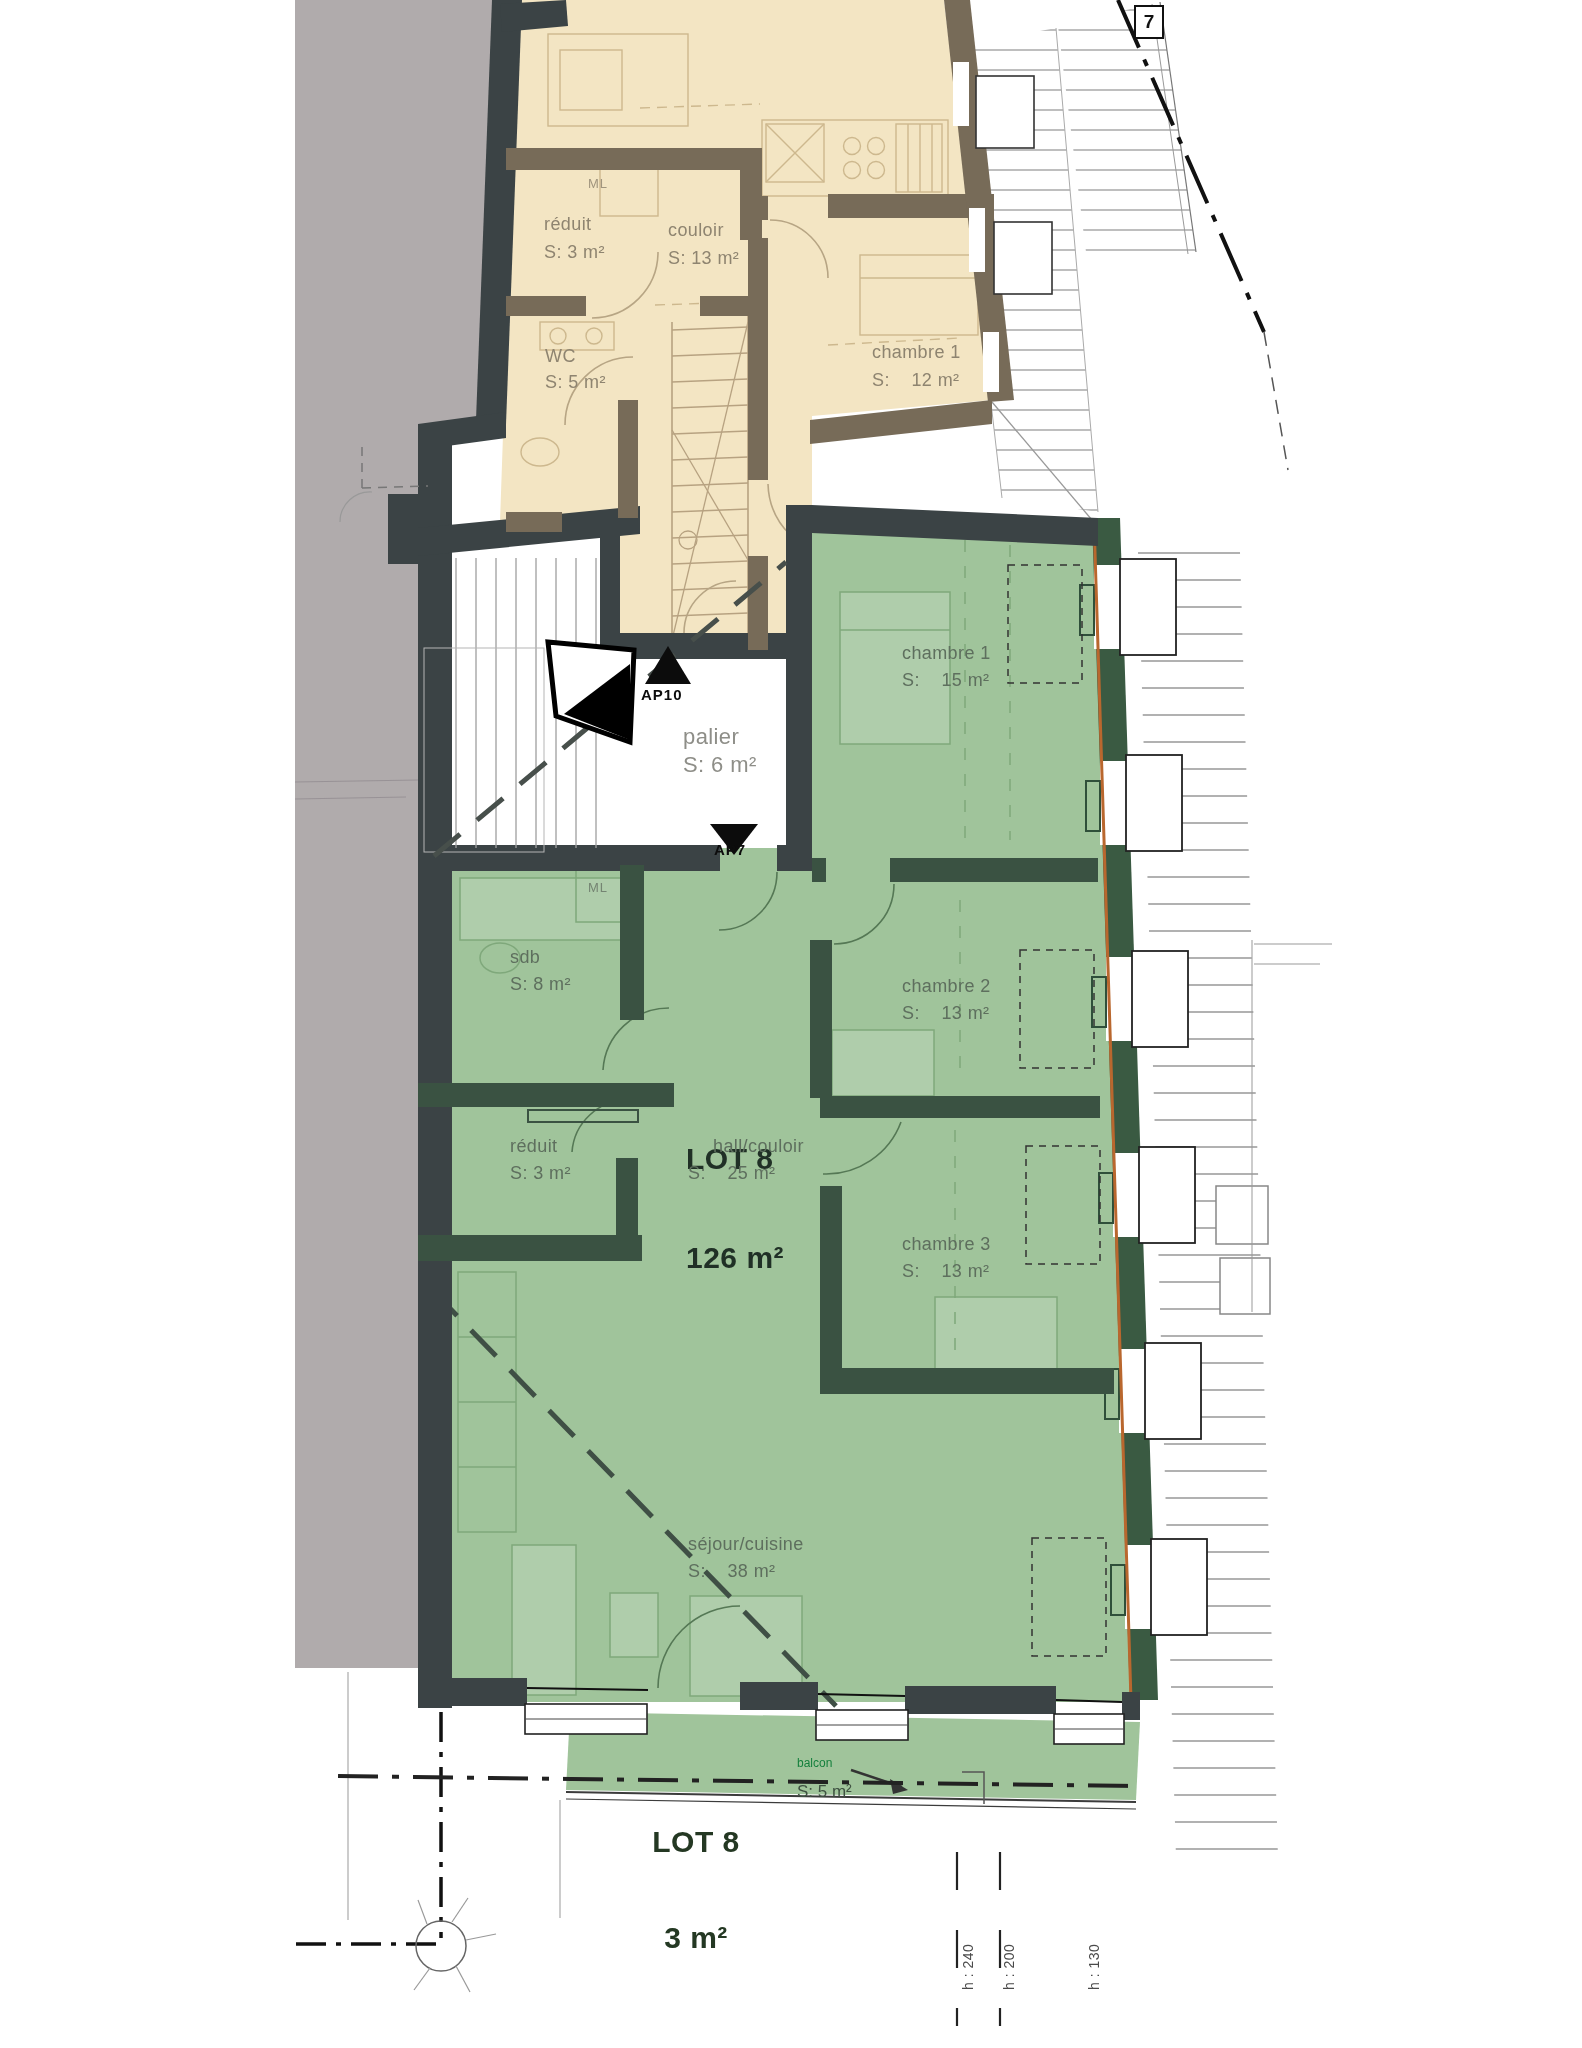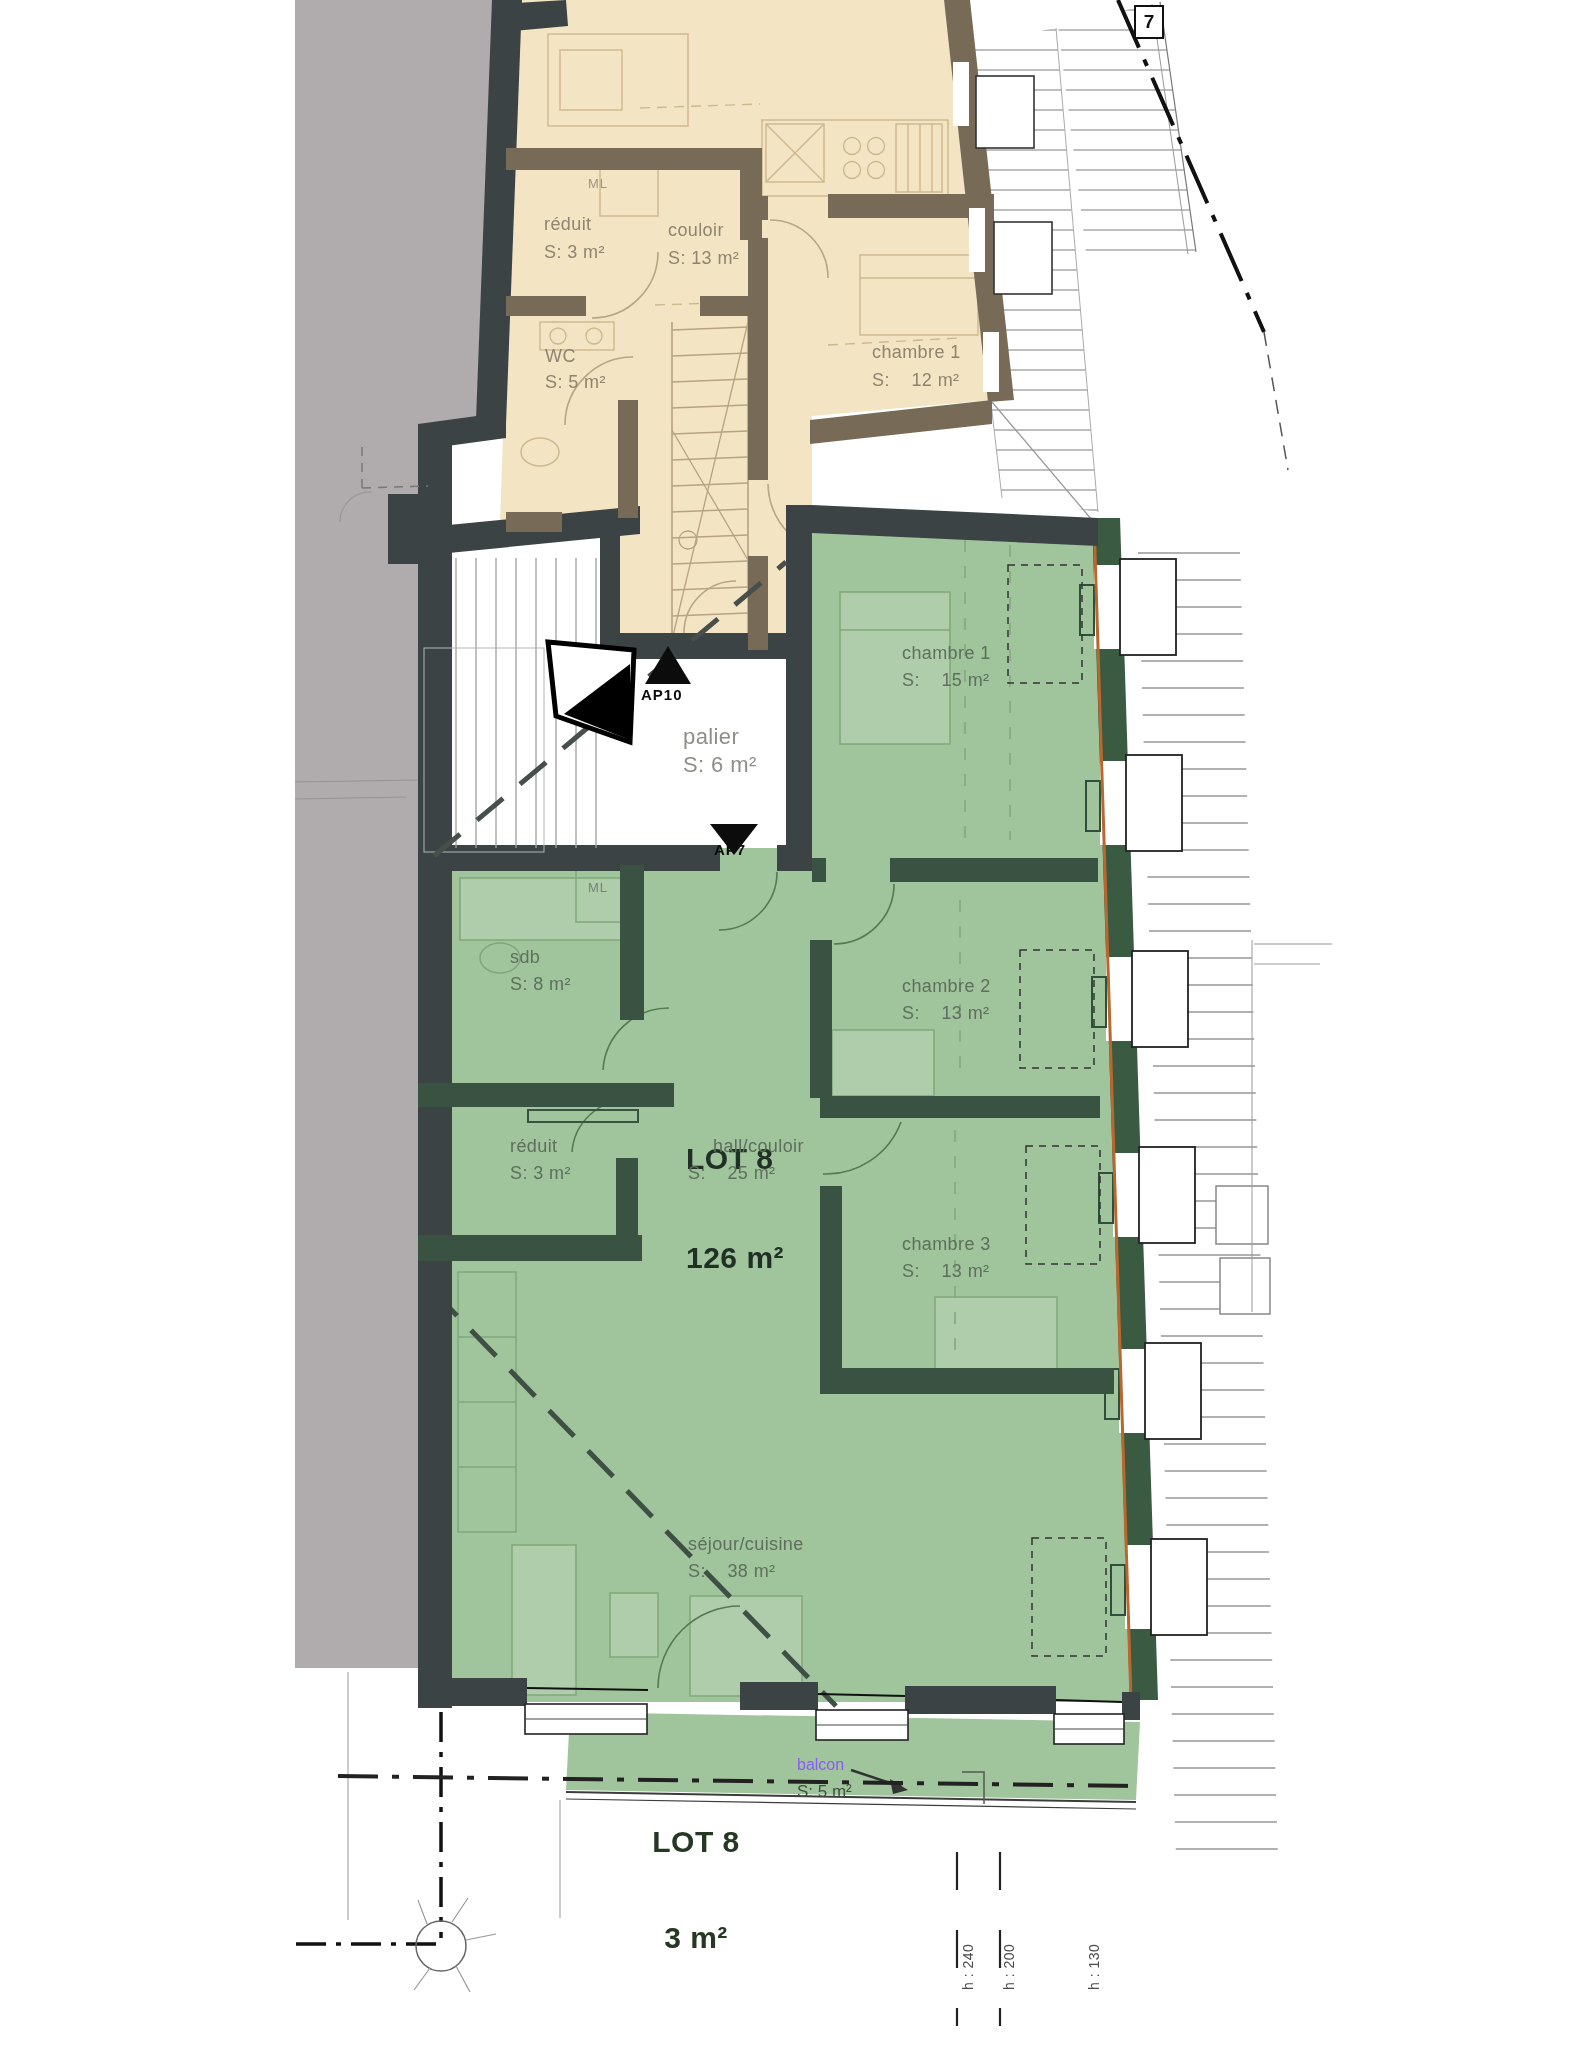--- a/index.html
+++ b/index.html
@@ -26,21 +26,21 @@
   .p-ap10{left:641px;top:686px;} .p-ap7{left:714px;top:804px;margin-top:37px;}
   .p-paliern{left:683px;top:724px;} .p-paliera{left:683px;top:752px;}
   .p-ch18n{left:902px;top:643px;} .p-ch18a{left:902px;top:670px;}
   .p-sdbn{left:510px;top:947px;} .p-sdba{left:510px;top:974px;}
   .p-ml8{left:588px;top:880px;}
   .p-ch2n{left:902px;top:976px;} .p-ch2a{left:902px;top:1003px;}
   .p-halln{left:713px;top:1136px;text-align:center;} .p-halla{left:688px;top:1163px;}
   .p-reduit8n{left:510px;top:1136px;} .p-reduit8a{left:510px;top:1163px;}
   .p-ch3n{left:902px;top:1234px;} .p-ch3a{left:902px;top:1261px;}
   .p-sejn{left:688px;top:1534px;} .p-seja{left:688px;top:1561px;}
-  .p-balcn{left:797px;top:1756px;font-size:16px;color:#8b5cf6;}
+  .p-balcn{left:797px;top:1756px;font-size:12px;color:#15803d;}
   .p-balca{left:797px;top:1782px;font-size:17px;color:#3e5141;}
   .box7{position:absolute;left:1134px;top:5px;width:26px;height:30px;border:2.5px solid #111;
         background:#fff;z-index:11;font-size:19px;font-weight:bold;color:#111;
         text-align:center;line-height:30px;}
   .hlbl{position:absolute;font-size:14px;color:#4a4a4a;letter-spacing:.5px;
         transform:rotate(-90deg);transform-origin:top left;z-index:9;}
   .p-h240{left:960px;top:1990px;} .p-h200{left:1001px;top:1990px;} .p-h130{left:1086px;top:1990px;}
   .lotline{position:absolute;left:338px;top:1779px;width:800px;height:4px;z-index:20;
         transform:rotate(.7deg);
         background:repeating-linear-gradient(90deg,#222 0 40px,transparent 40px 54px,#222 54px 61px,transparent 61px 75px);}

